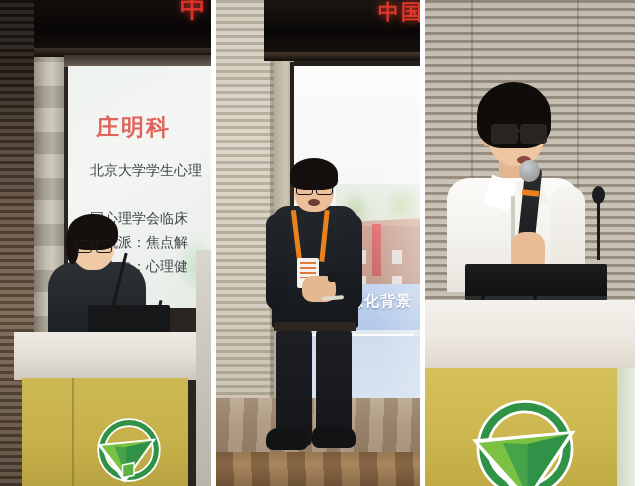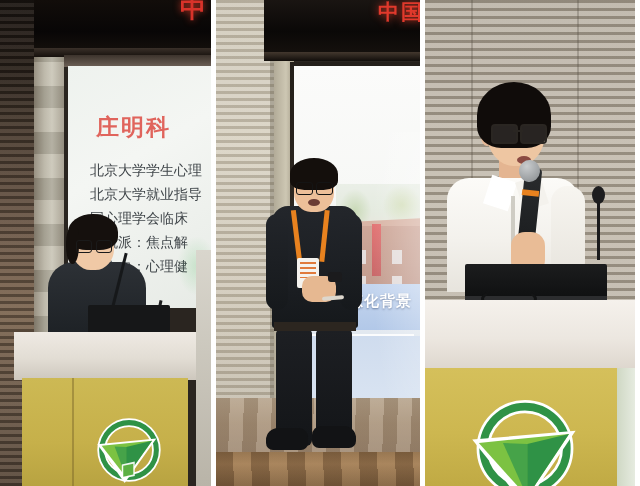--- a/index.html
+++ b/index.html
@@ -265,21 +265,20 @@
       <div class="p1-banner-txt">
         <div>中</div>
       </div>
     </div>
     <div class="p1-banner-lip"></div>
 
     <div class="p1-scrtop"></div>
     <div class="p1-screen">
       <div class="p1-s-title">庄明科</div>
       <div class="p1-s-line p1-l1">北京大学学生心理</div>
-      <div class="p1-s-line p1-l2">北京大学就业指导</div>
       <div class="p1-s-line p1-l3">国心理学会临床</div>
       <div class="p1-s-line p1-l4">询流派：焦点解</div>
       <div class="p1-s-line p1-l5">究方向：心理健</div>
       <div class="p1-glow"></div>
     </div>
     <div class="p1-wallR"></div>
 
     <div class="s1-mic"></div>
     <div class="s1-michead"></div>
     <div class="s1-body"></div>

